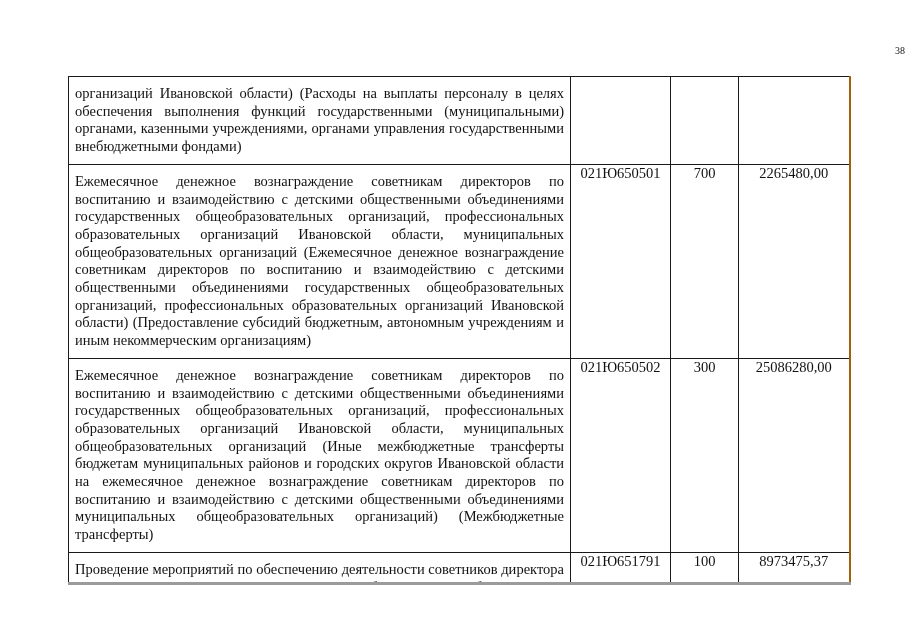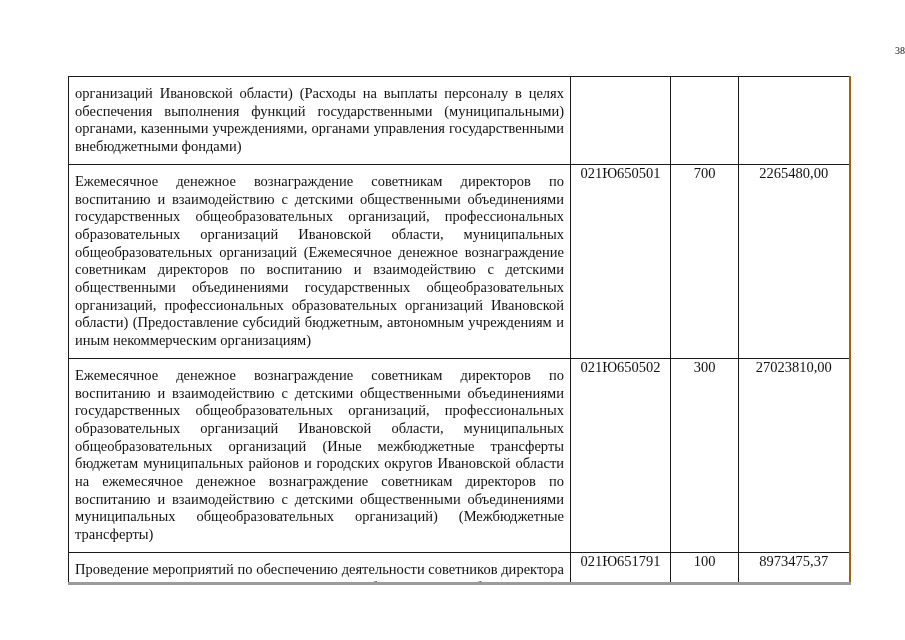--- a/index.html
+++ b/index.html
@@ -99,21 +99,21 @@
         <tr class="row-2">
           <td class="desc">Ежемесячное денежное вознаграждение советникам директоров по воспитанию и взаимодействию с детскими общественными объединениями государственных общеобразовательных организаций, профессиональных образовательных организаций Ивановской области, муниципальных общеобразовательных организаций (Ежемесячное денежное вознаграждение советникам директоров по воспитанию и взаимодействию с детскими общественными объединениями государственных общеобразовательных организаций, профессиональных образовательных организаций Ивановской области) (Предоставление субсидий бюджетным, автономным учреждениям и иным некоммерческим организациям)</td>
           <td class="code">021Ю650501</td>
           <td class="group">700</td>
           <td class="amount">2265480,00</td>
         </tr>
         <tr class="row-3">
           <td class="desc">Ежемесячное денежное вознаграждение советникам директоров по воспитанию и взаимодействию с детскими общественными объединениями государственных общеобразовательных организаций, профессиональных образовательных организаций Ивановской области, муниципальных общеобразовательных организаций (Иные межбюджетные трансферты бюджетам муниципальных районов и городских округов Ивановской области на ежемесячное денежное вознаграждение советникам директоров по воспитанию и взаимодействию с детскими общественными объединениями муниципальных общеобразовательных организаций) (Межбюджетные трансферты)</td>
           <td class="code">021Ю650502</td>
           <td class="group">300</td>
-          <td class="amount">27023810,00</td>
+          <td class="amount">25086280,00</td>
         </tr>
         <tr class="row-4">
           <td class="desc">Проведение мероприятий по обеспечению деятельности советников директора по воспитанию и взаимодействию с детскими общественными объединениями в общеобразовательных организациях (Проведение мероприятий по обеспечению деятельности советников директора по воспитанию и взаимодействию с детскими общественными</td>
           <td class="code">021Ю651791</td>
           <td class="group">100</td>
           <td class="amount">8973475,37</td>
         </tr>
       </tbody>
     </table>
     <div class="cut-line"></div>

